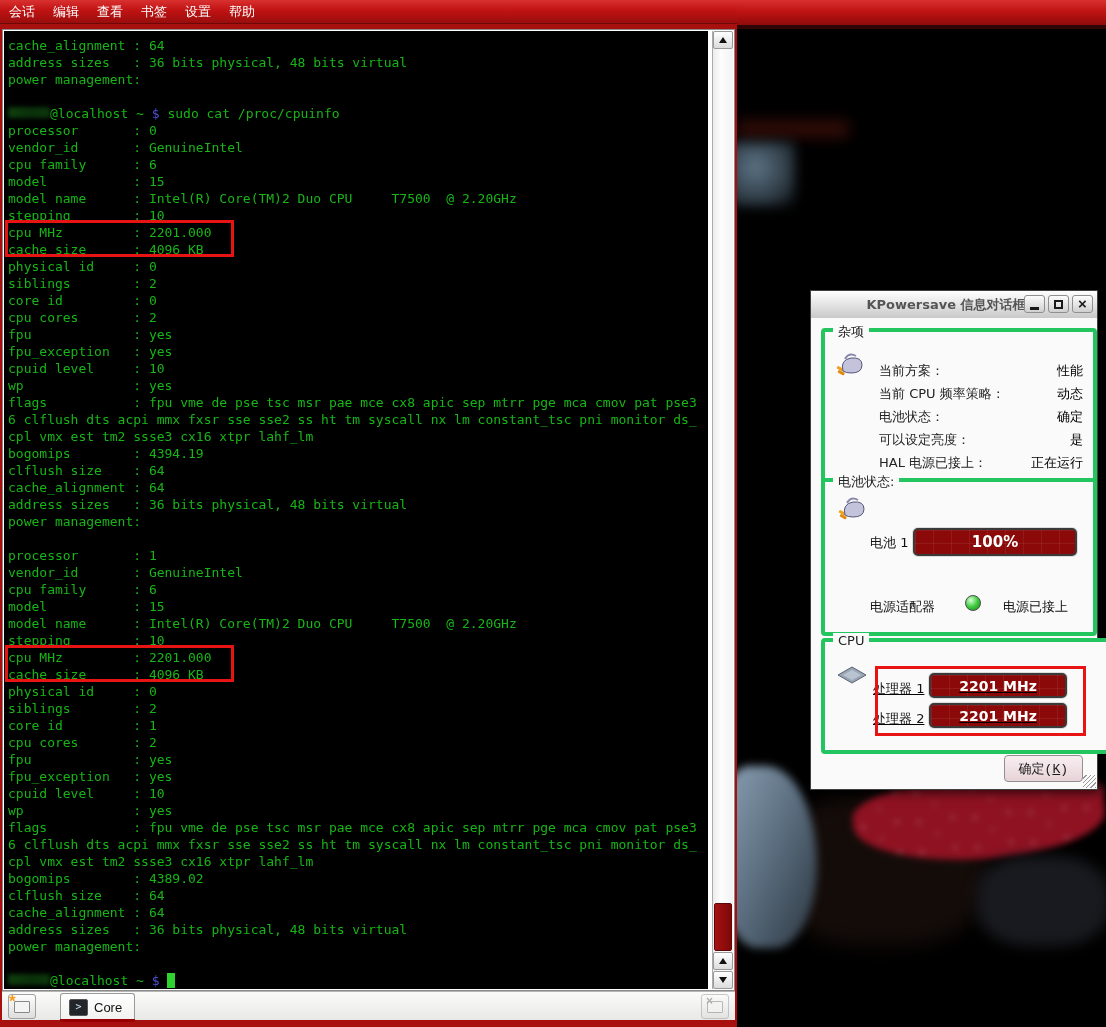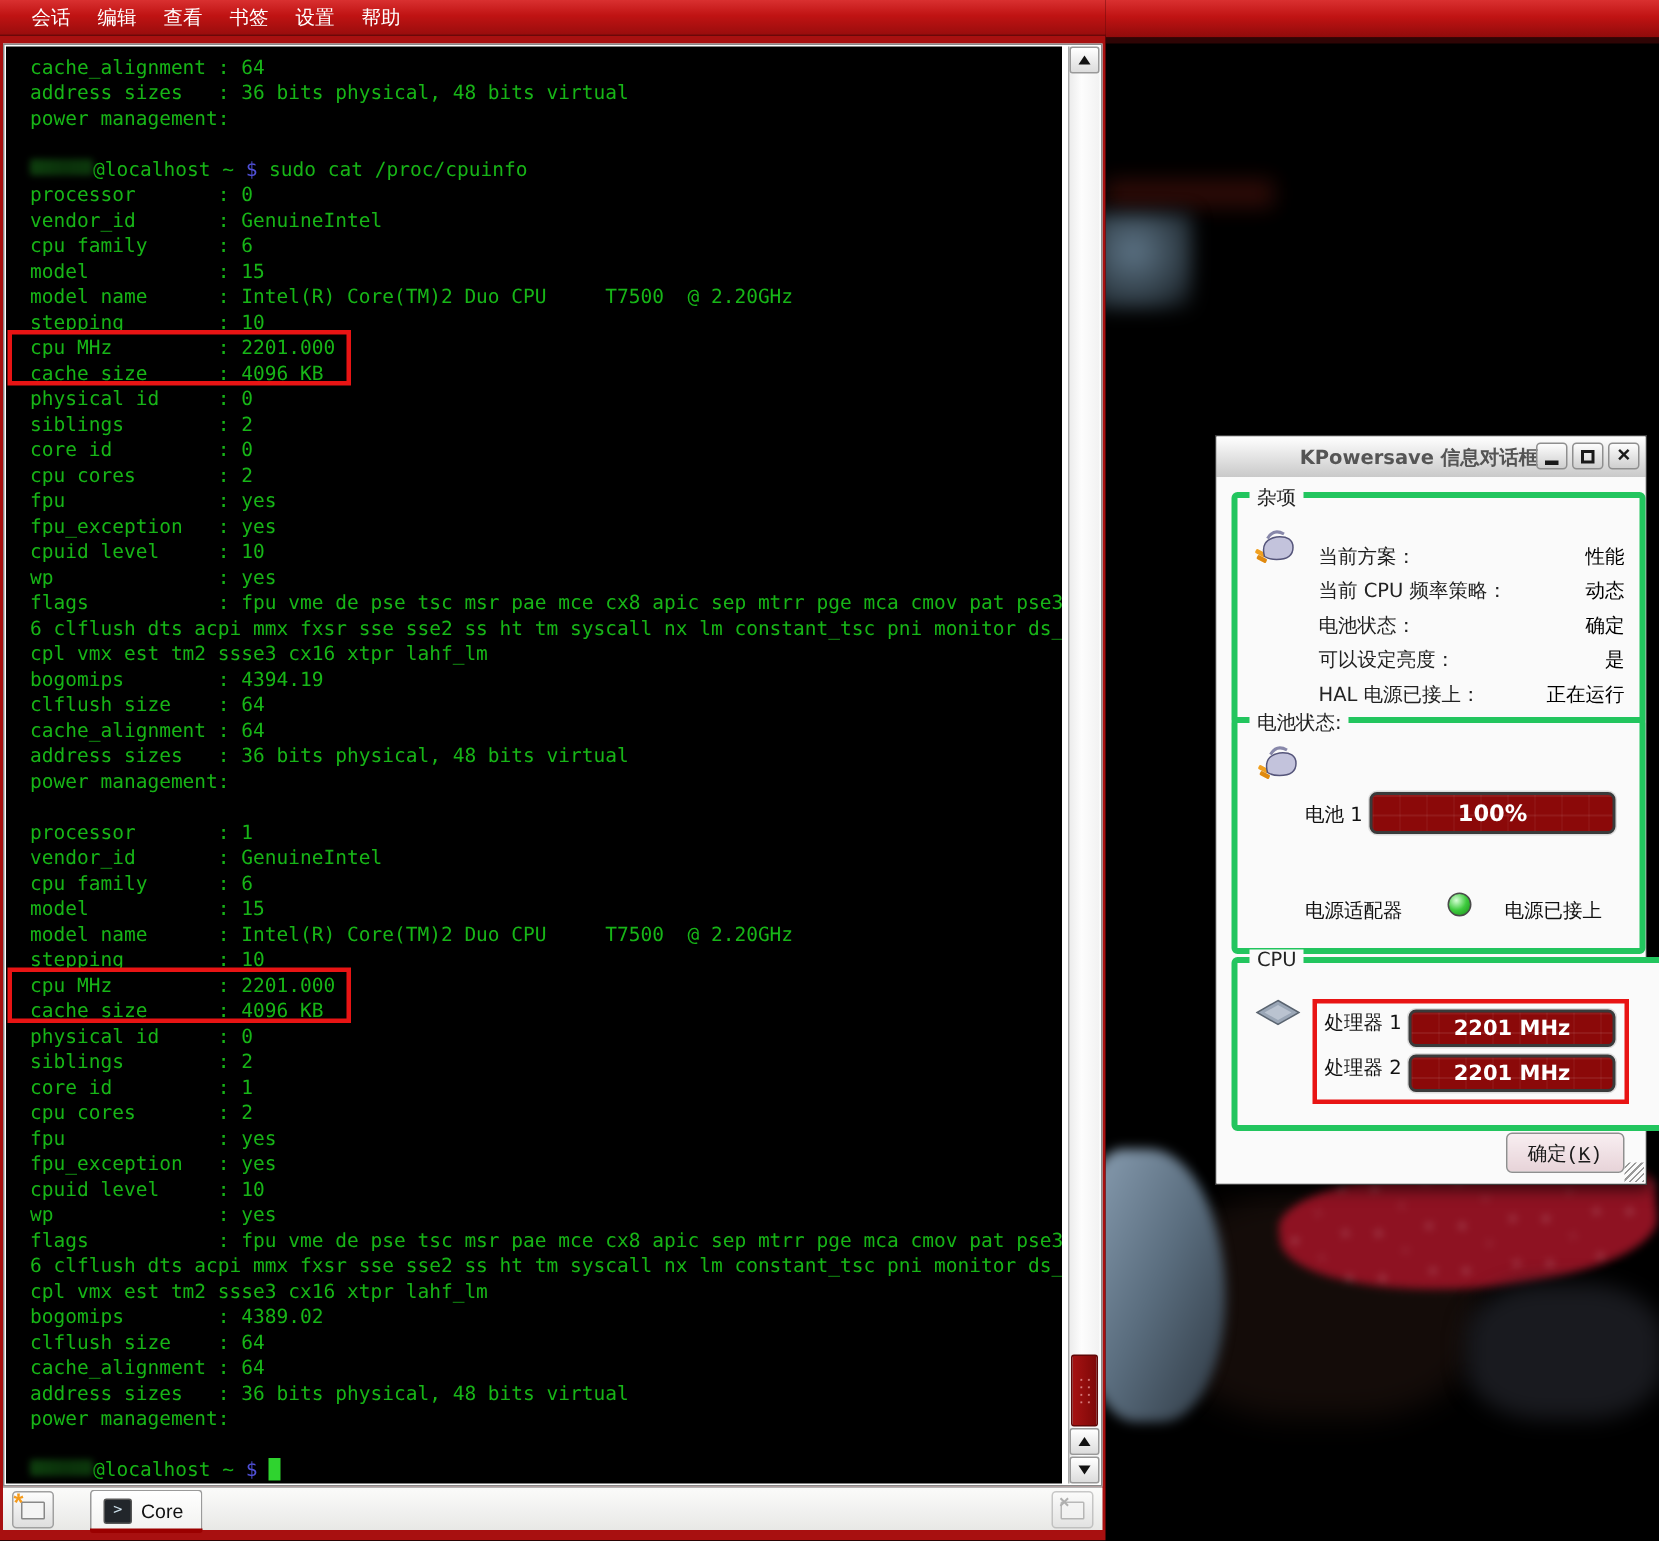--- a/index.html
+++ b/index.html
@@ -25,28 +25,28 @@
     background-image:radial-gradient(circle 3px at 10px 8px,#e8dce0 30%,rgba(0,0,0,0) 45%),
       radial-gradient(circle 2px at 27px 21px,#ddc8cc 30%,rgba(0,0,0,0) 45%),
       radial-gradient(circle 3px at 44px 6px,#e0ccd2 30%,rgba(0,0,0,0) 45%);
     background-size:56px 30px;}
   .b4{left:240px;top:856px;width:132px;height:90px;background:#191a1f;filter:blur(7px);border-radius:40%;}
 
   
   #terminal-window{position:absolute;left:0;top:0;width:737px;height:1027px;background:var(--window-border-red);z-index:1;}
   .menubar{position:absolute;left:0;top:0;width:100%;height:24px;box-sizing:border-box;
     background:linear-gradient(#d93030 0%, var(--menubar-red) 45%, #9a0d0d 100%);
-    border-bottom:1px solid #6b0808;display:flex;align-items:center;padding-left:12px;}
+    border-bottom:1px solid #6b0808;display:flex;align-items:center;padding-left:0;}
   .menu-item{color:#fff;font-size:13px;padding:0 9px;height:100%;display:flex;align-items:center;
     font-family:"DejaVu Sans",sans-serif;cursor:default;}
 
   .term-frame{position:absolute;left:2px;top:29px;width:733px;height:962px;background:#fff;
     border:1px solid #8a8a8a;box-sizing:border-box;}
   .term-screen{position:absolute;left:1px;top:1px;width:704px;height:958px;background:#000;
-    overflow:hidden;padding:6px 0 0 16px;box-sizing:border-box;}
+    overflow:hidden;padding:6px 0 0 4px;box-sizing:border-box;}
   .term-line{white-space:pre;font-family:"DejaVu Sans Mono",monospace;font-size:13px;
     line-height:17px;height:17px;color:var(--terminal-green);}
   .smudge{display:inline-block;width:42px;height:11px;border-radius:2px;filter:blur(2px);
     background:linear-gradient(90deg,#0e3f0e,#0a300a 55%,#0c380c);}
   .dollar{color:var(--prompt-dollar-blue);}
   .cursor{display:inline-block;width:8px;height:15px;background:var(--cursor-green);vertical-align:-3px;}
   .hl-box{position:absolute;left:1px;width:229px;height:37px;border:3px solid var(--annotation-red);box-sizing:border-box;}
   .hl1{top:189px;} .hl2{top:614px;}
 
   .scrollbar{position:absolute;right:1px;top:1px;width:21px;height:958px;box-sizing:border-box;
@@ -118,21 +118,21 @@
     box-shadow:0 0 0 1px #ddd;color:#fff;font-weight:bold;
     display:flex;align-items:center;justify-content:center;}
   .battery-bar{position:absolute;left:88px;top:46px;width:164px;height:28px;font-size:15px;}
   .alabel{position:absolute;left:45px;top:116px;font-size:13px;color:#111;}
   .led{position:absolute;left:140px;top:113px;width:16px;height:16px;border-radius:50%;
     background:radial-gradient(circle at 35% 30%,#d6ffd6,var(--led-green) 50%,#188a18);
     border:1px solid #4a4a4a;box-sizing:border-box;}
   .astatus{position:absolute;left:178px;top:116px;font-size:13px;color:#111;}
 
   #cpu-rows{position:absolute;left:0;top:0;width:100%;height:100%;}
-  .crow{position:absolute;left:58px;display:flex;align-items:flex-start;}
+  .crow{position:absolute;left:48px;display:flex;align-items:flex-end;text-decoration:underline;}
   .plabel{width:56px;font-size:13px;color:#111;}
   .cpubar{width:138px;height:25px;font-size:14px;}
   .cpu-hl{position:absolute;left:50px;top:24px;width:211px;height:70px;
     border:3px solid var(--annotation-red);box-sizing:border-box;}
 
   .okbtn{position:absolute;right:14px;top:437px;height:27px;padding:0 14px;
     background:linear-gradient(#f8eef1,#e7d3d8);border:1px solid #8f8f8f;border-radius:4px;
     font-size:13px;color:#1a1a1a;font-family:Liberation Mono, monospace;}
   .okbtn .u{text-decoration:underline;}
   .grip{position:absolute;right:1px;bottom:1px;width:13px;height:13px;

